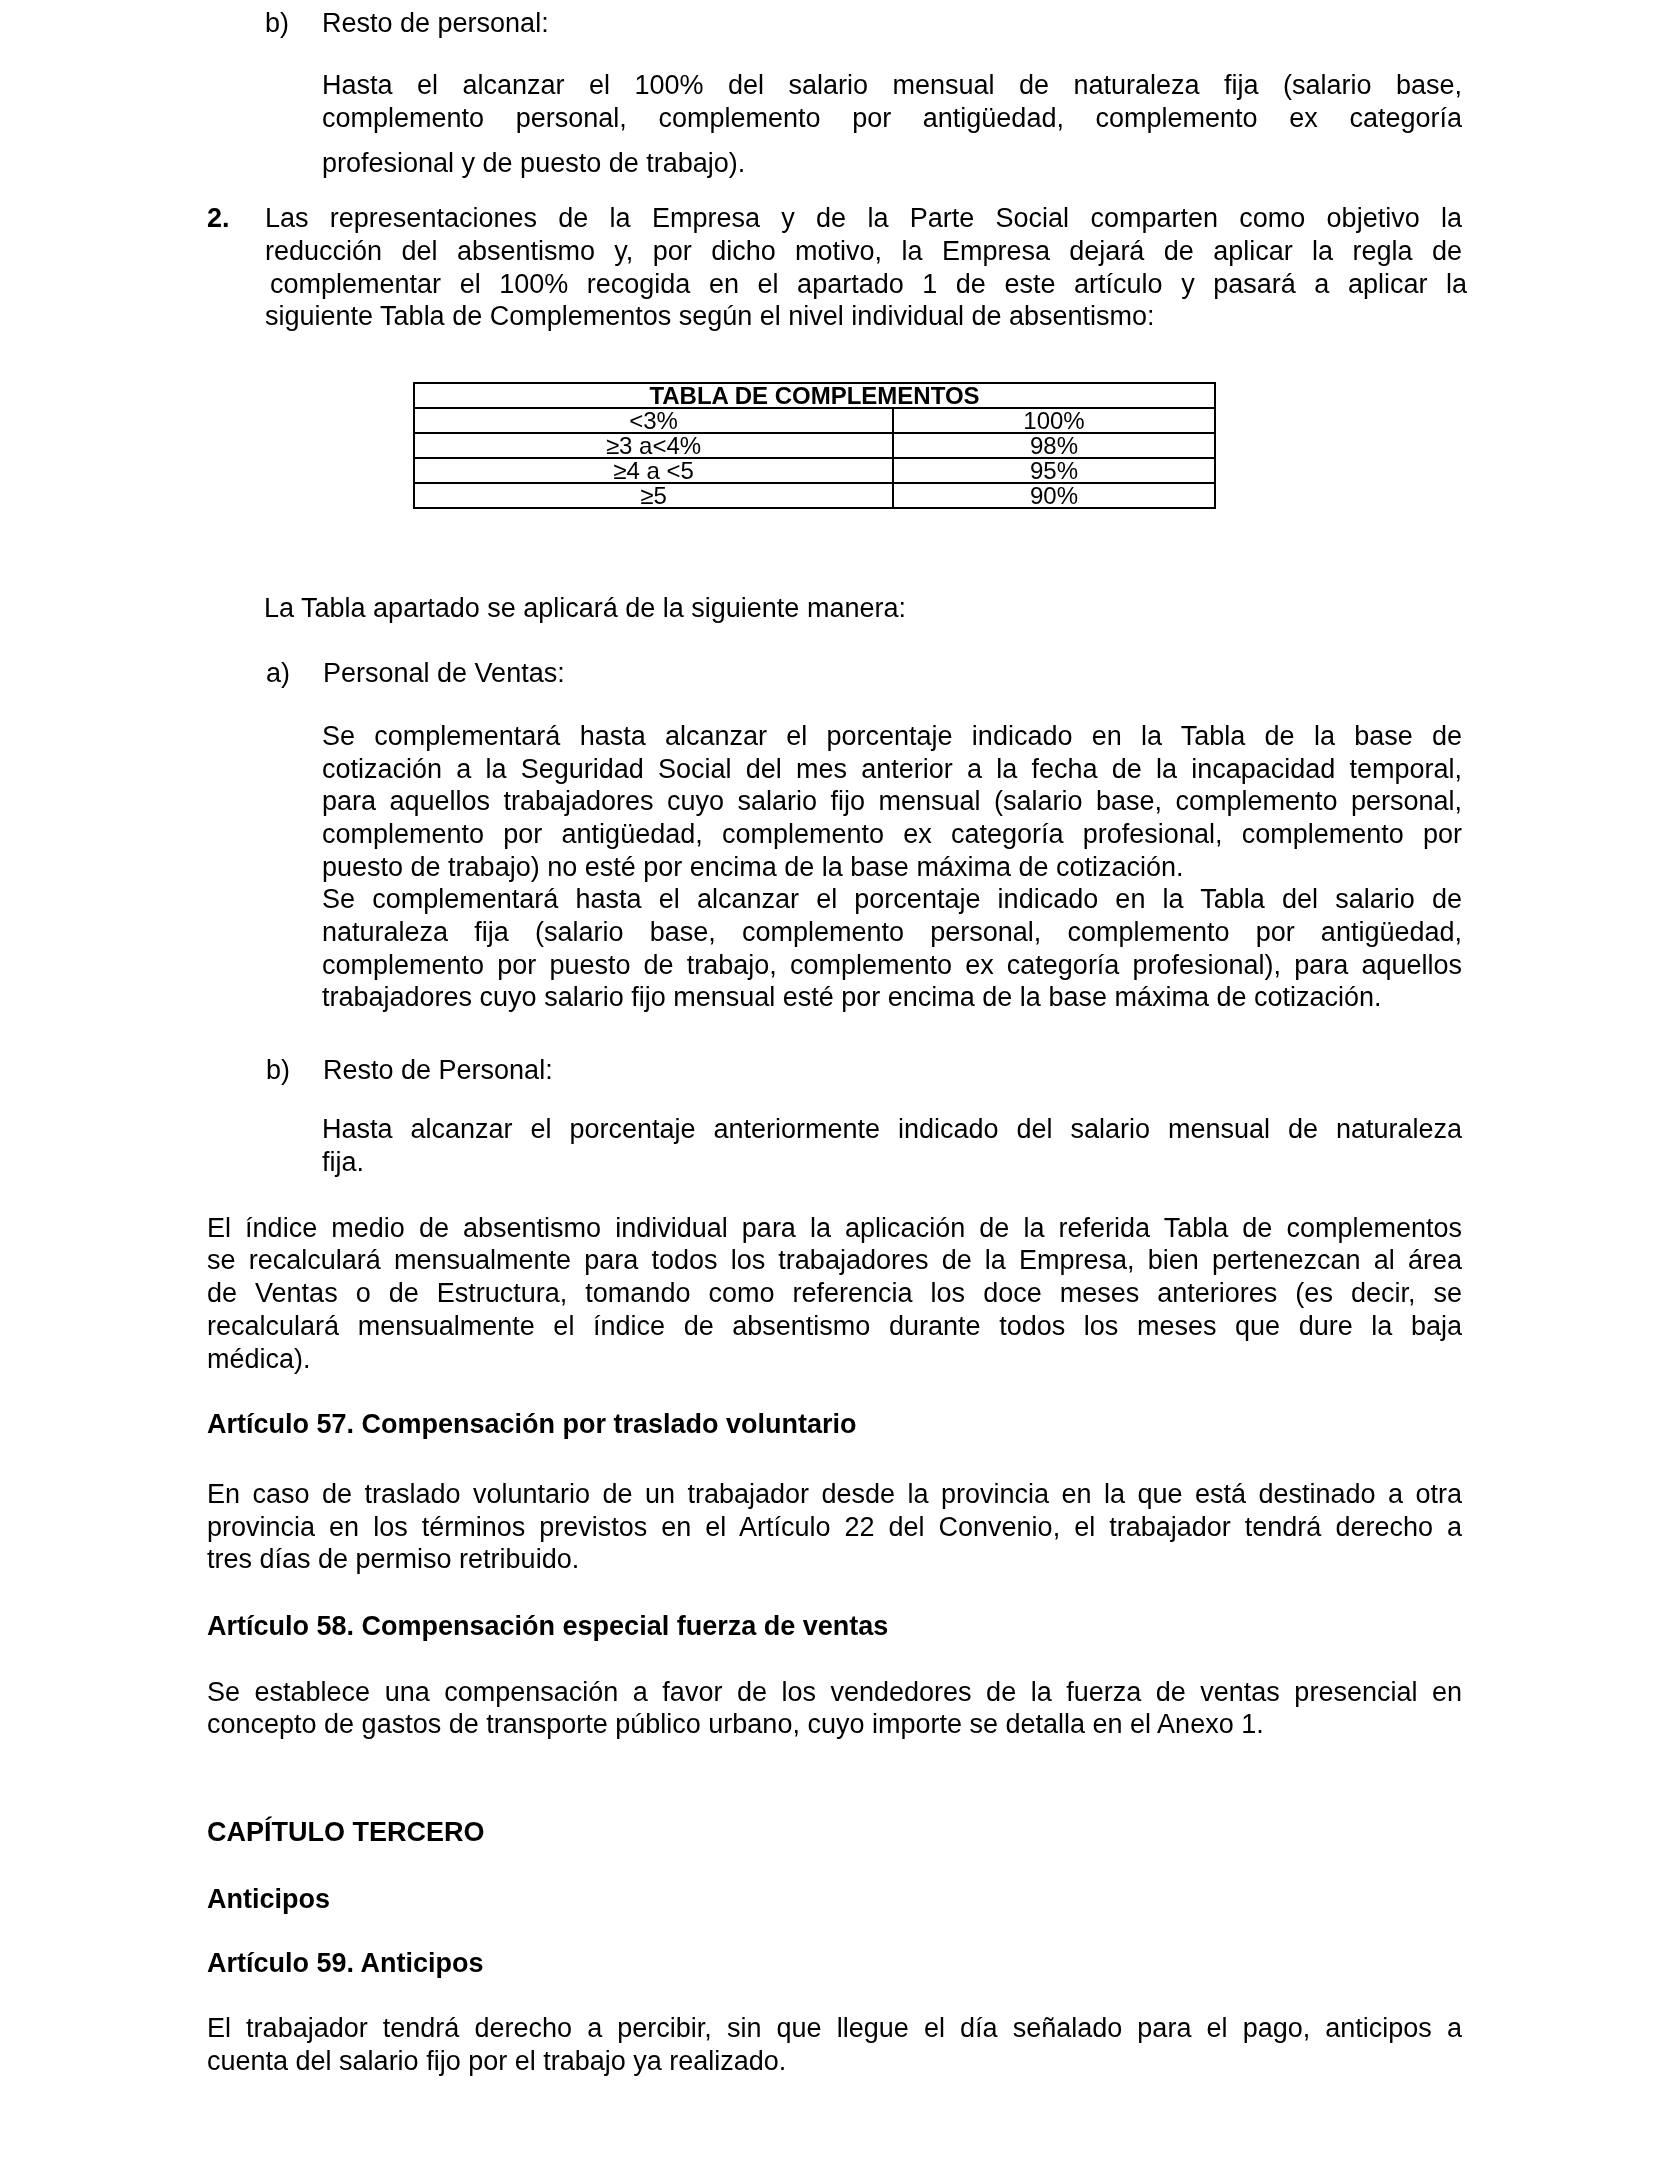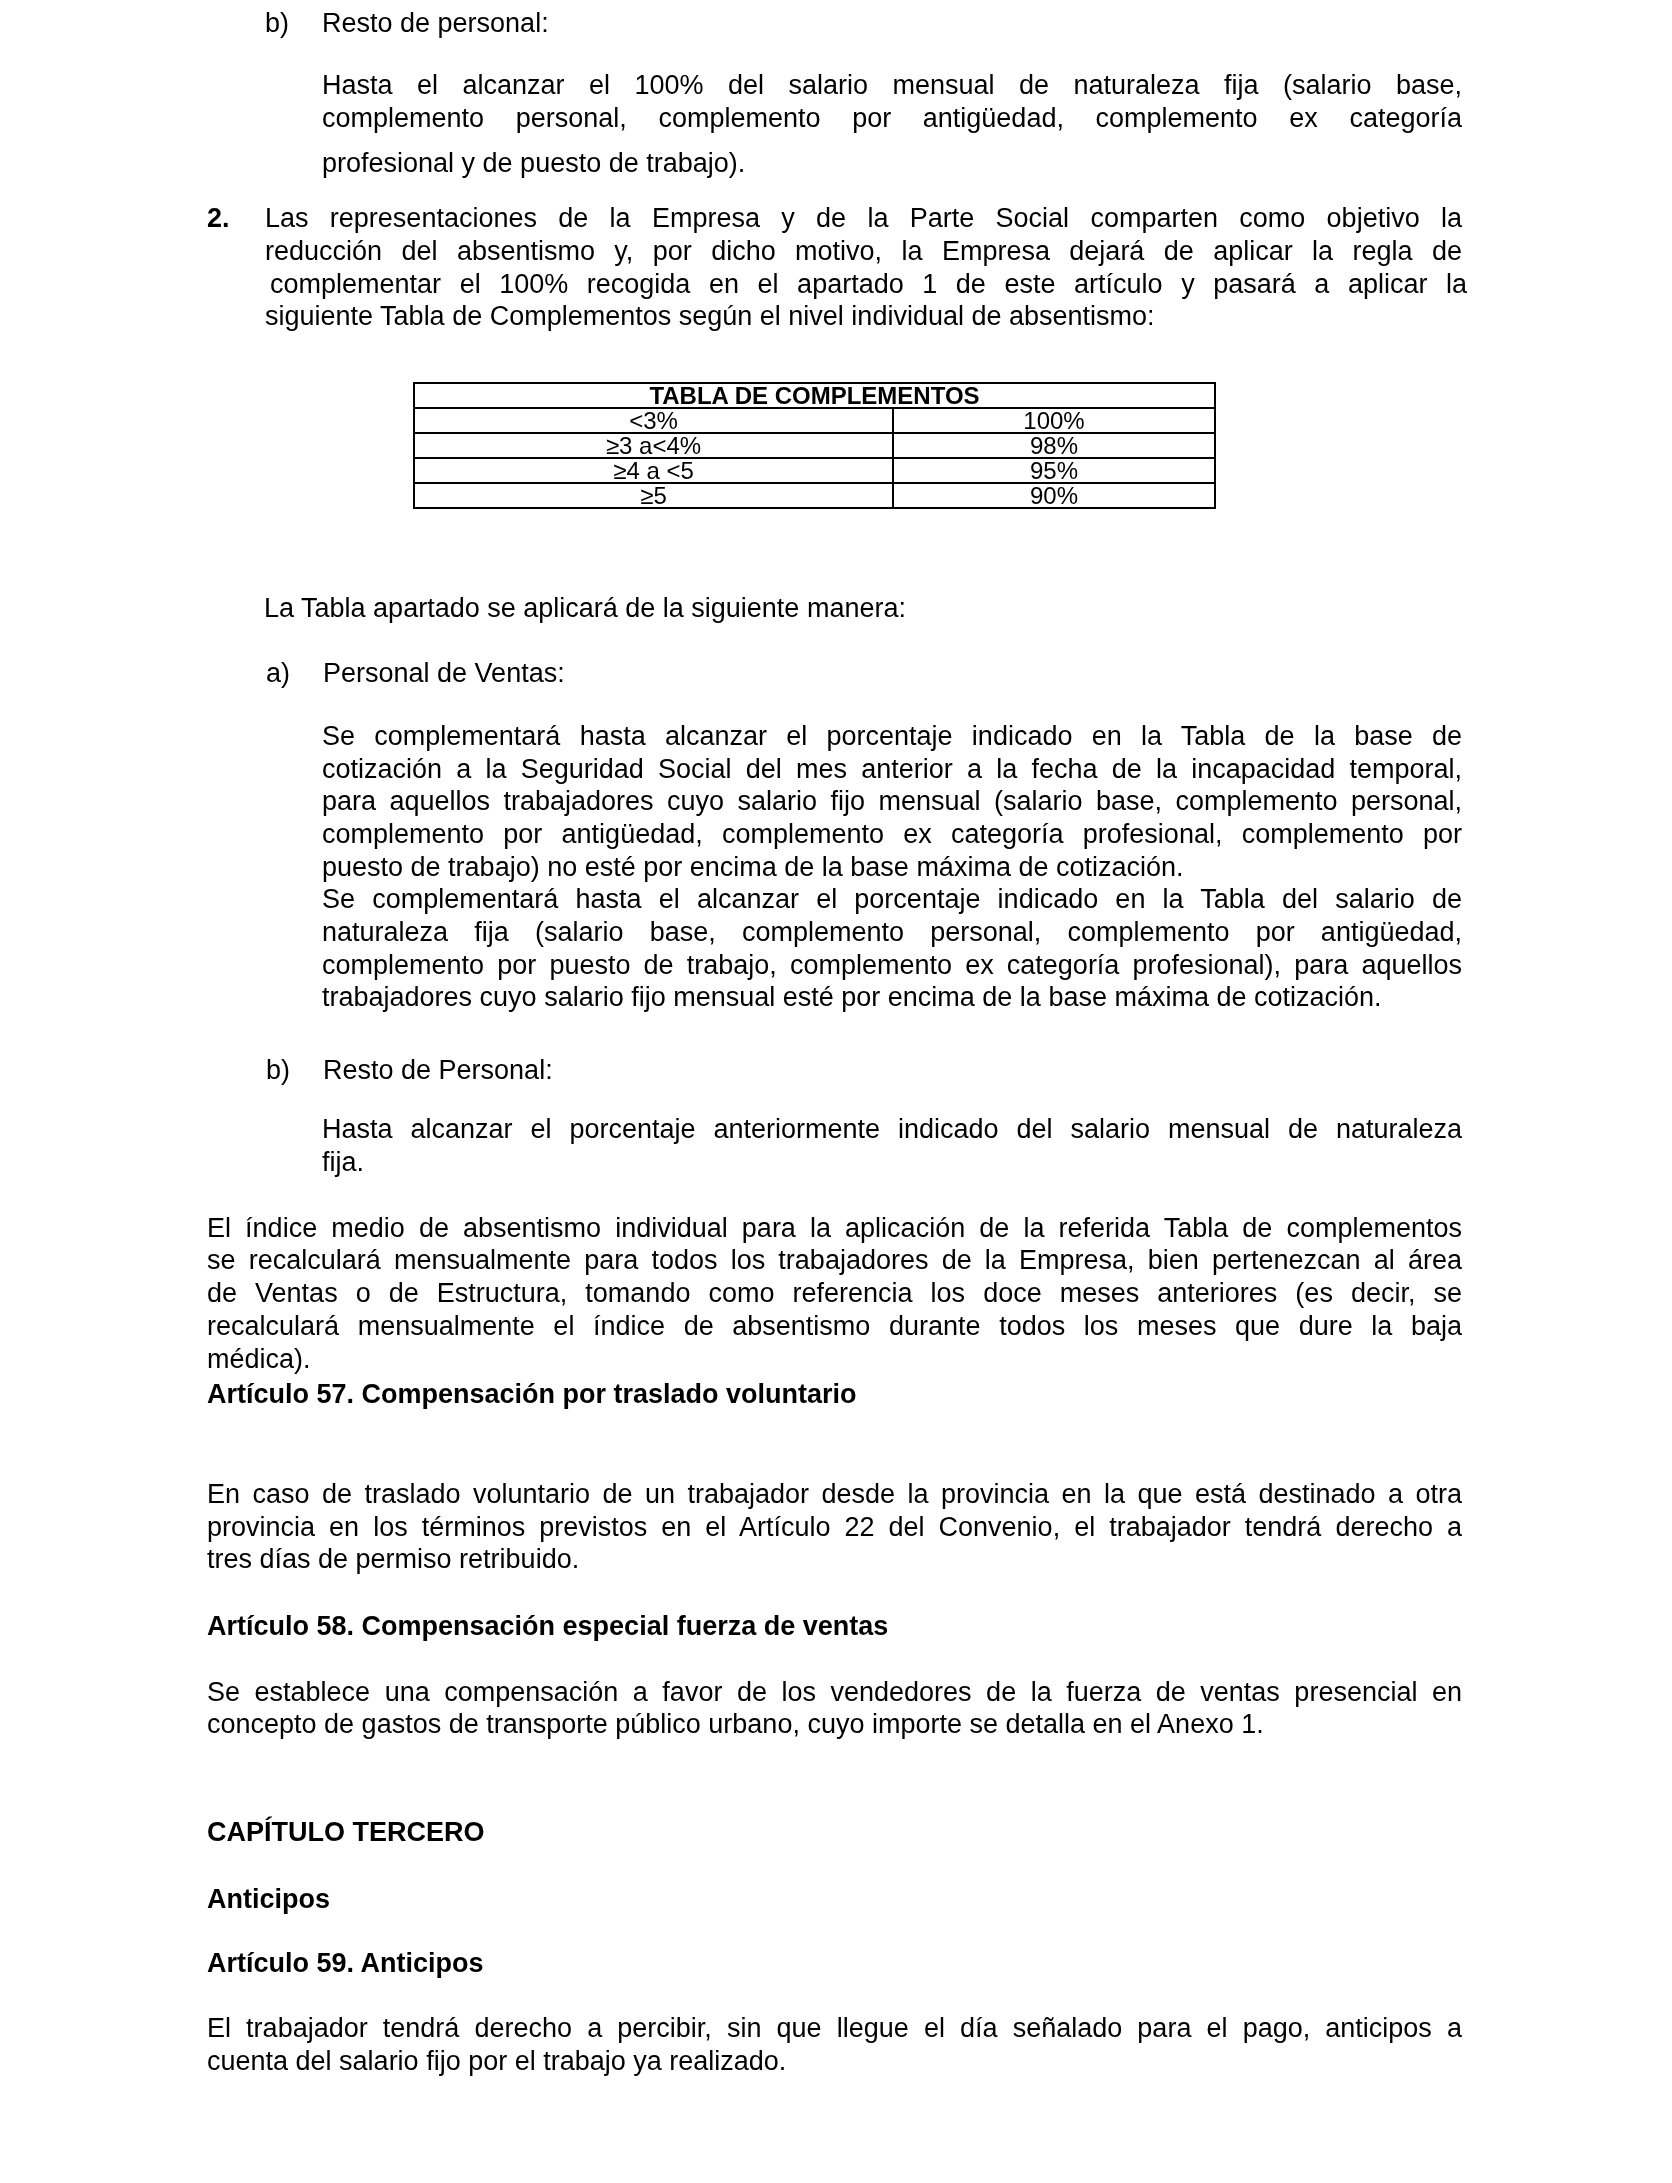--- a/index.html
+++ b/index.html
@@ -74,21 +74,21 @@
 <div class="ln" style="left:323px;top:1057px;">Resto de Personal:</div>
 <div class="ln j" style="left:322px;top:1116px;width:1140px;">Hasta alcanzar el porcentaje anteriormente indicado del salario mensual de naturaleza</div>
 <div class="ln" style="left:322px;top:1149px;">fija.</div>
 
 <div class="ln j" style="left:207px;top:1215px;width:1255px;">El índice medio de absentismo individual para la aplicación de la referida Tabla de complementos</div>
 <div class="ln j" style="left:207px;top:1247px;width:1255px;">se recalculará mensualmente para todos los trabajadores de la Empresa, bien pertenezcan al área</div>
 <div class="ln j" style="left:207px;top:1280px;width:1255px;">de Ventas o de Estructura, tomando como referencia los doce meses anteriores (es decir, se</div>
 <div class="ln j" style="left:207px;top:1313px;width:1255px;">recalculará mensualmente el índice de absentismo durante todos los meses que dure la baja</div>
 <div class="ln" style="left:207px;top:1346px;">médica).</div>
 
-<div class="ln b" style="left:207px;top:1381px;">Artículo 57. Compensación por traslado voluntario</div>
+<div class="ln b" style="left:207px;top:1411px;">Artículo 57. Compensación por traslado voluntario</div>
 <div class="ln j" style="left:207px;top:1481px;width:1255px;">En caso de traslado voluntario de un trabajador desde la provincia en la que está destinado a otra</div>
 <div class="ln j" style="left:207px;top:1514px;width:1255px;">provincia en los términos previstos en el Artículo 22 del Convenio, el trabajador tendrá derecho a</div>
 <div class="ln" style="left:207px;top:1546px;">tres días de permiso retribuido.</div>
 
 <div class="ln b" style="left:207px;top:1613px;">Artículo 58. Compensación especial fuerza de ventas</div>
 <div class="ln j" style="left:207px;top:1679px;width:1255px;">Se establece una compensación a favor de los vendedores de la fuerza de ventas presencial en</div>
 <div class="ln" style="left:207px;top:1711px;">concepto de gastos de transporte público urbano, cuyo importe se detalla en el Anexo 1.</div>
 
 <div class="ln b c" style="left:207px;top:1819px;width:1255px;">CAPÍTULO TERCERO</div>
 <div class="ln b c" style="left:207px;top:1886px;width:1255px;">Anticipos</div>

